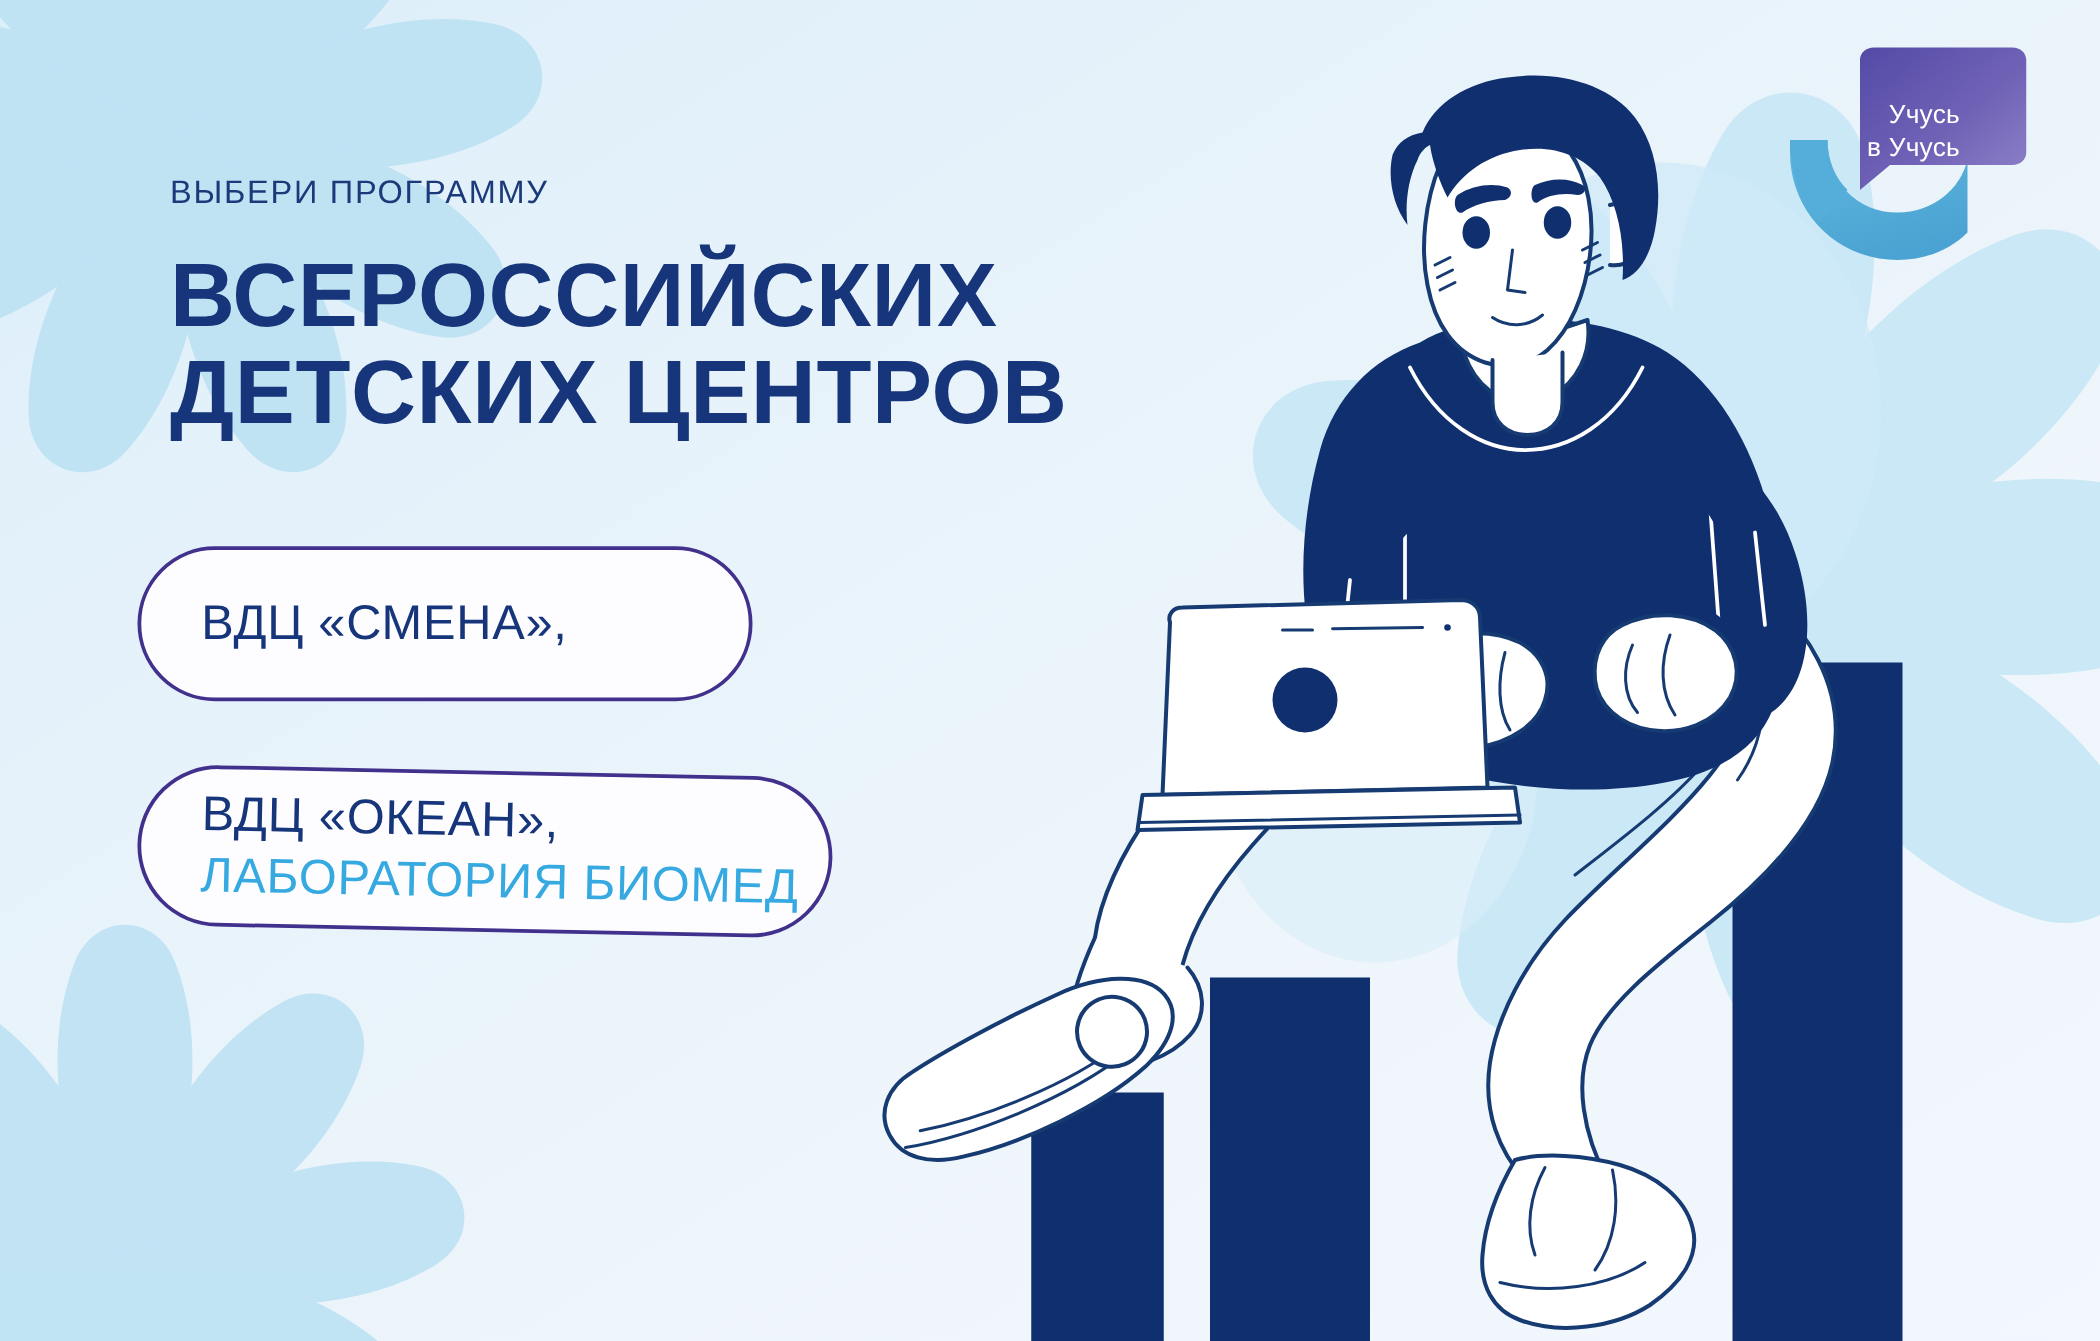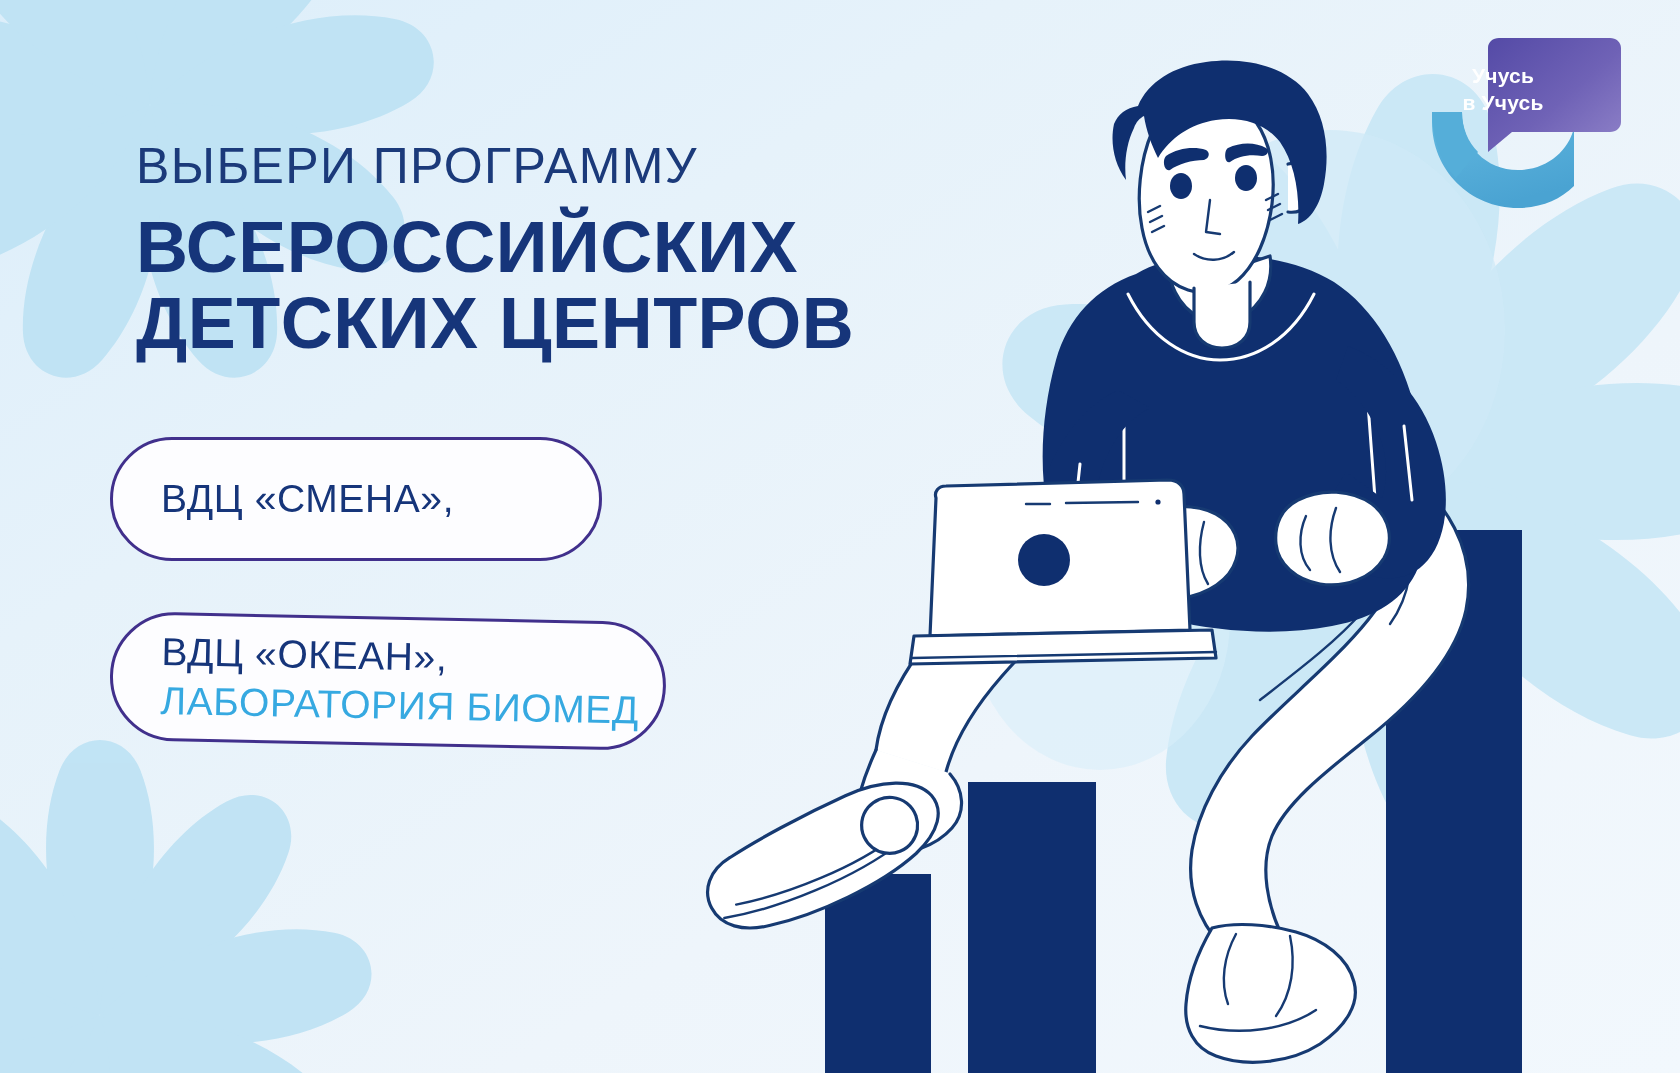--- a/index.html
+++ b/index.html
@@ -27,36 +27,36 @@
 
   
   .headline-block {
     position: absolute;
     left: 136px;
     top: 140px;
     width: 760px;
     z-index: 6;
   }
   .kicker {
-    font-size: 50px;
+    font-size: 26px;
     letter-spacing: 1.4px;
     font-weight: 400;
     color: #1b3a7a;
     line-height: 1.05;
     white-space: nowrap;
   }
   .title-line {
     font-size: 72px;
     font-weight: 700;
     color: #16357a;
     letter-spacing: 0.5px;
     line-height: 1.06;
     white-space: nowrap;
   }
-  .title-line.first { margin-top: 16px; }
+  .title-line.first { margin-top: 32px; }
 
   
   .pill {
     position: absolute;
     z-index: 7;
     background: #fdfdff;
     border: 3px solid #41308c;
     border-radius: 70px;
     box-sizing: border-box;
     display: flex;
@@ -102,28 +102,28 @@
     left: 1396px;
     top: 36px;
     width: 230px;
     height: 175px;
     z-index: 9;
   }
   .logo-svg { width: 100%; height: 100%; display: block; }
   .logo-text {
     position: absolute;
     left: 42px;
-    top: 26px;
+    top: 42px;
     width: 130px;
     color: #ffffff;
     font-size: 21px;
-    font-weight: 700;
+    font-weight: 400;
     line-height: 1.30;
     letter-spacing: 0.2px;
-    text-align: center;
+    text-align: right;
     pointer-events: none;
   }
 
   
   .illustration {
     position: absolute;
     left: 700px;
     top: 60px;
     width: 980px;
     height: 1013px;

